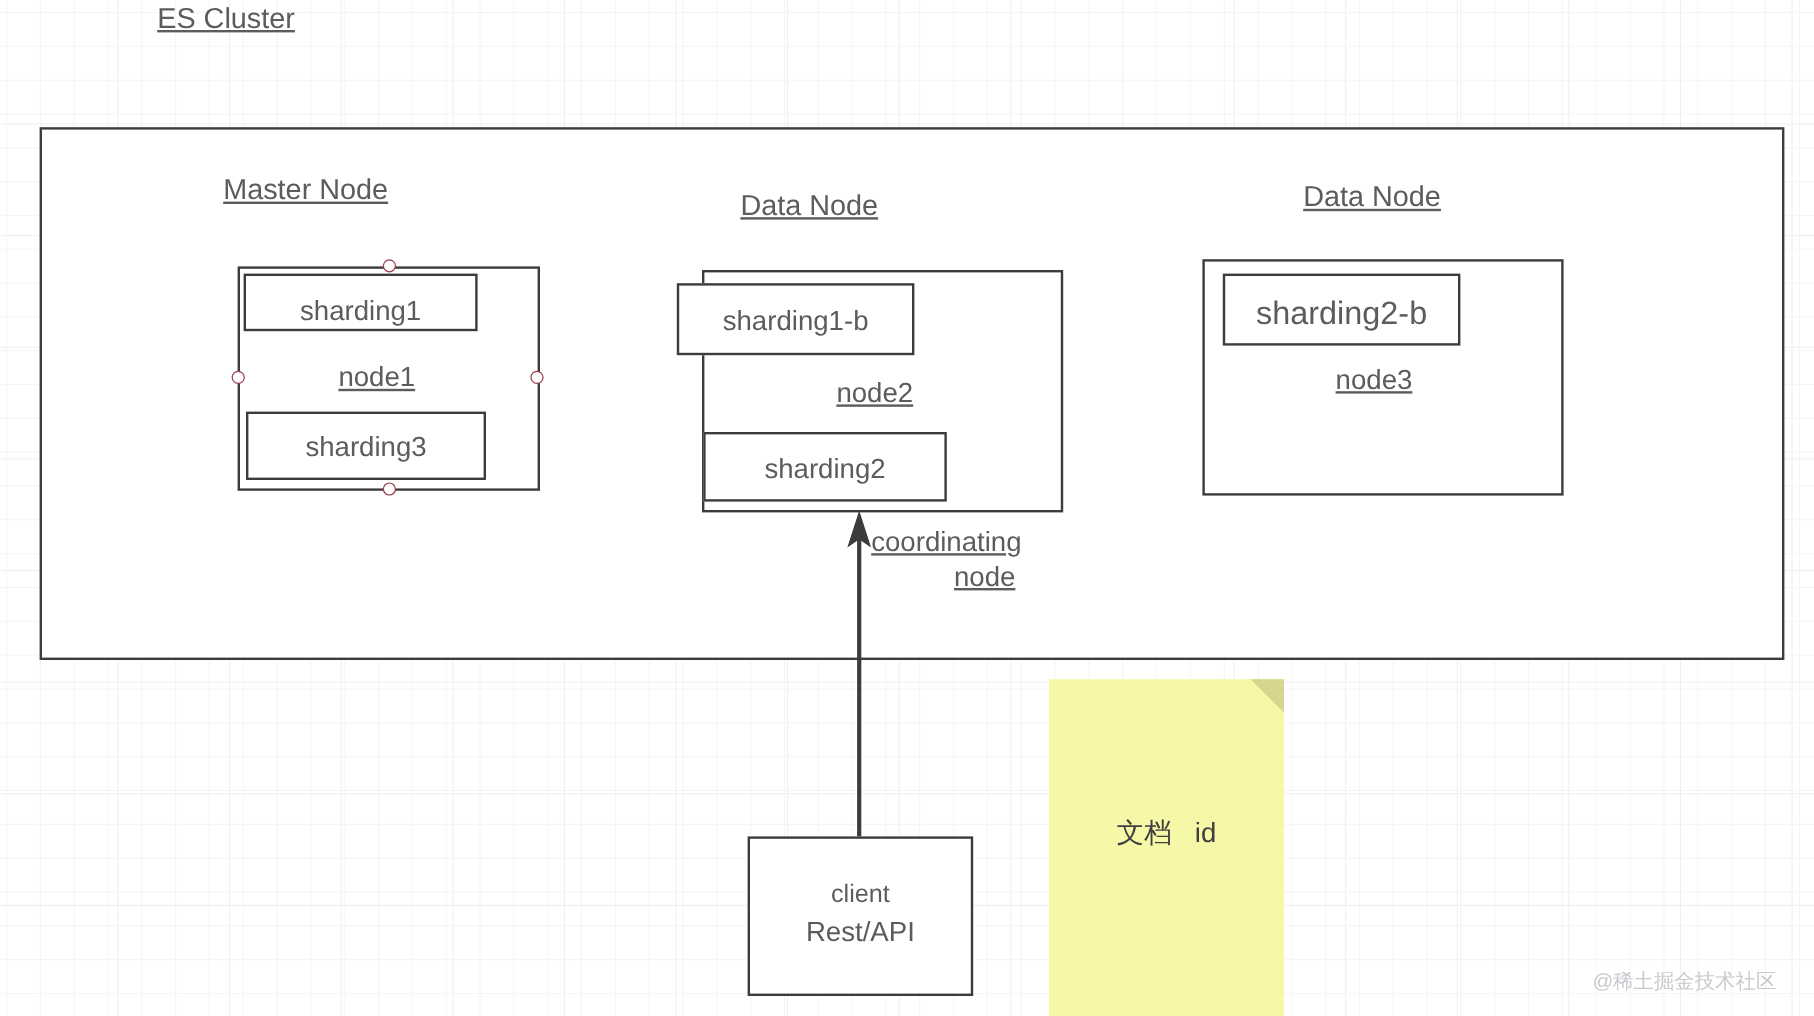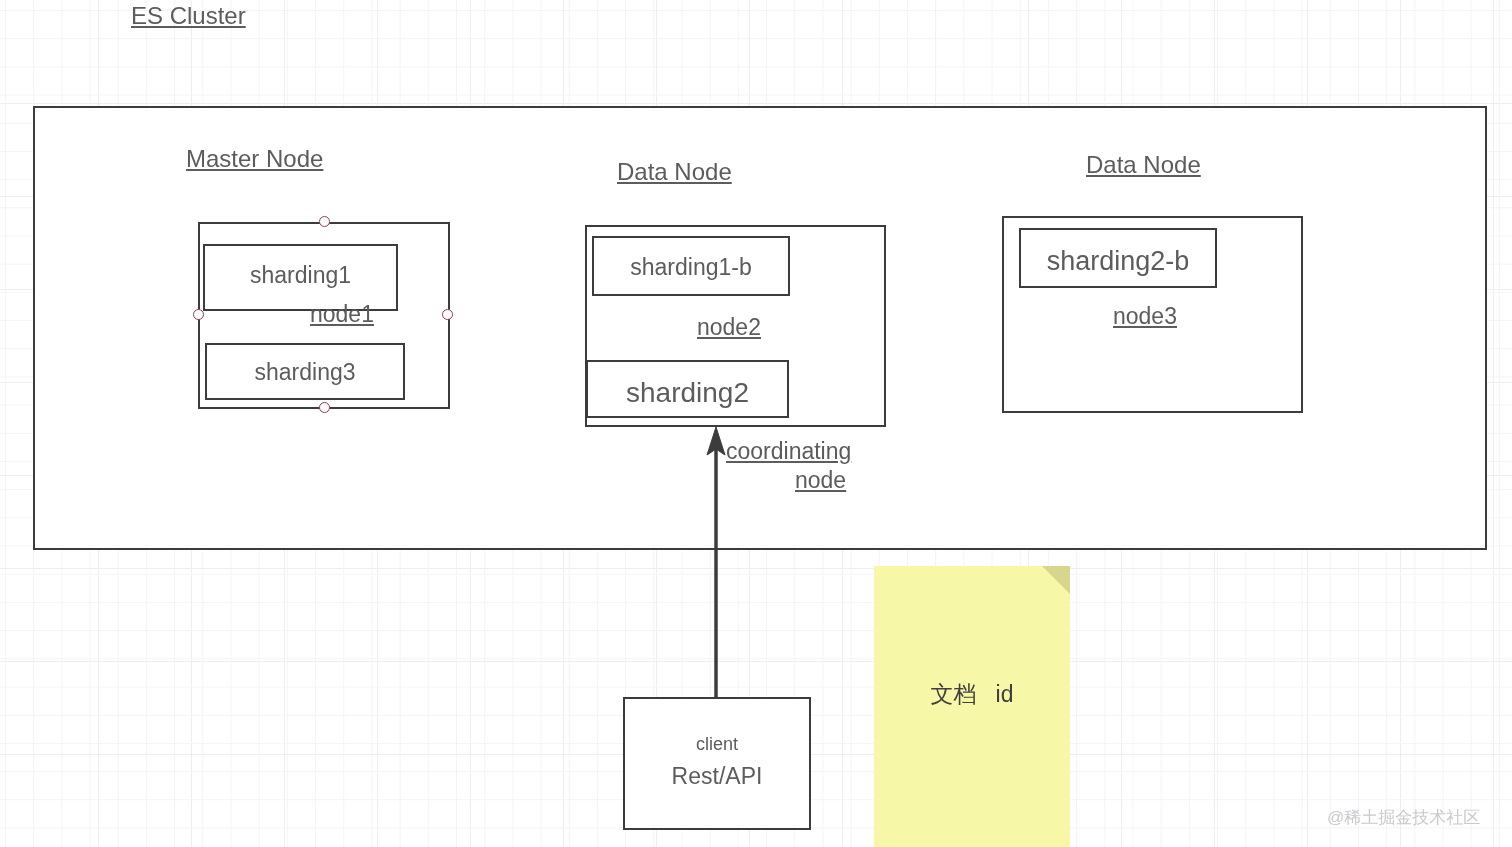--- a/index.html
+++ b/index.html
@@ -113,65 +113,65 @@
 <div id="canvas">
 
   <div class="lbl" style="left:131px; top:2px; font-size:24px;">ES Cluster</div>
 
   <div class="box" style="left:33px; top:106px; width:1454px; height:444px;"></div>
 
   <div class="lbl" style="left:186px; top:145px; font-size:24px;">Master Node</div>
 
   <div class="box" style="left:198px; top:222px; width:252px; height:187px;"></div>
 
-  <div class="box" style="left:203px; top:244px; width:195px; height:67px;">
+  <div class="box" style="left:203px; top:228px; width:195px; height:48px;">
     <div class="box-label" style="top:16px; font-size:23px;">sharding1</div>
   </div>
 
-  <div class="lbl" style="left:282px; top:301px; font-size:23px;margin-left:28px;">node1</div>
+  <div class="lbl" style="left:282px; top:301px; font-size:23px;">node1</div>
 
   <div class="box" style="left:205px; top:343px; width:200px; height:57px;">
     <div class="box-label" style="top:14px; font-size:23px;">sharding3</div>
   </div>
 
   <div class="handle" style="left:319px; top:216px;"></div>
   <div class="handle" style="left:193px; top:309px;"></div>
   <div class="handle" style="left:442px; top:309px;"></div>
   <div class="handle" style="left:319px; top:402px;"></div>
 
   <div class="lbl" style="left:617px; top:158px; font-size:24px;">Data Node</div>
 
   <div class="box" style="left:585px; top:225px; width:301px; height:202px;"></div>
 
-  <div class="box" style="left:592px; top:236px; width:198px; height:60px;text-decoration:underline;">
+  <div class="box" style="left:564px; top:236px; width:198px; height:60px;text-decoration:underline;">
     <div class="box-label" style="top:16px; font-size:23px;">sharding1-b</div>
   </div>
 
   <div class="lbl" style="left:697px; top:314px; font-size:23px;">node2</div>
 
   <div class="box" style="left:586px; top:360px; width:203px; height:58px;">
-    <div class="box-label" style="top:15px; font-size:28px;">sharding2</div>
+    <div class="box-label" style="top:15px; font-size:23px;">sharding2</div>
   </div>
 
   <div class="lbl" style="left:1086px; top:151px; font-size:24px;">Data Node</div>
 
   <div class="box" style="left:1002px; top:216px; width:301px; height:197px;"></div>
 
   <div class="box" style="left:1019px; top:228px; width:198px; height:60px;">
     <div class="box-label" style="top:16px; font-size:27px;">sharding2-b</div>
   </div>
 
   <div class="lbl" style="left:1113px; top:303px; font-size:23px;">node3</div>
 
 
   <div class="lbl" style="left:726px; top:438px; font-size:23px;">coordinating</div>
   <div class="lbl" style="left:795px; top:467px; font-size:23px;">node</div>
 
   <div class="box" style="left:623px; top:697px; width:188px; height:133px;">
-    <div class="box-label" style="top:35px; font-size:18px;text-align:center;">client</div>
+    <div class="box-label" style="top:35px; font-size:21px;text-align:center;">client</div>
     <div class="box-label" style="top:64px; font-size:23px;">Rest/API</div>
   </div>
 
   <svg class="overlay" viewBox="0 0 1512 847" xmlns="http://www.w3.org/2000/svg">
     <g>
       <line x1="716" y1="697" x2="716" y2="447" stroke="#3c3c3c" stroke-width="3.5"></line>
       <polygon points="716,427 707,455 716,449 725,455" fill="#3c3c3c" stroke="#3c3c3c" stroke-width="1"></polygon>
     </g>
   </svg>
 

